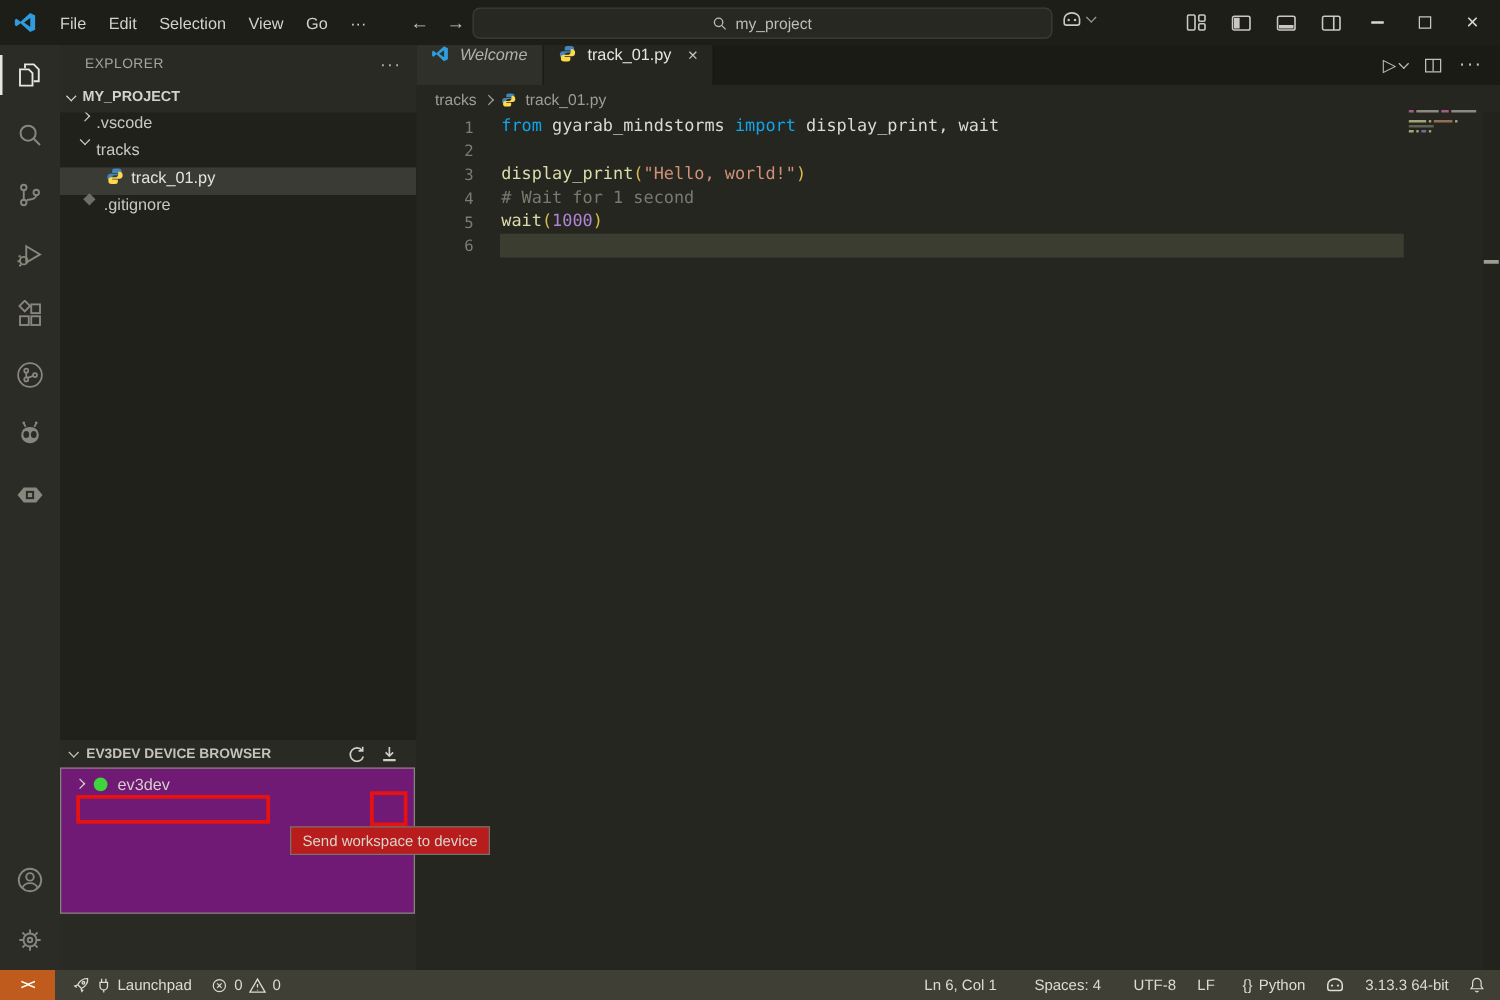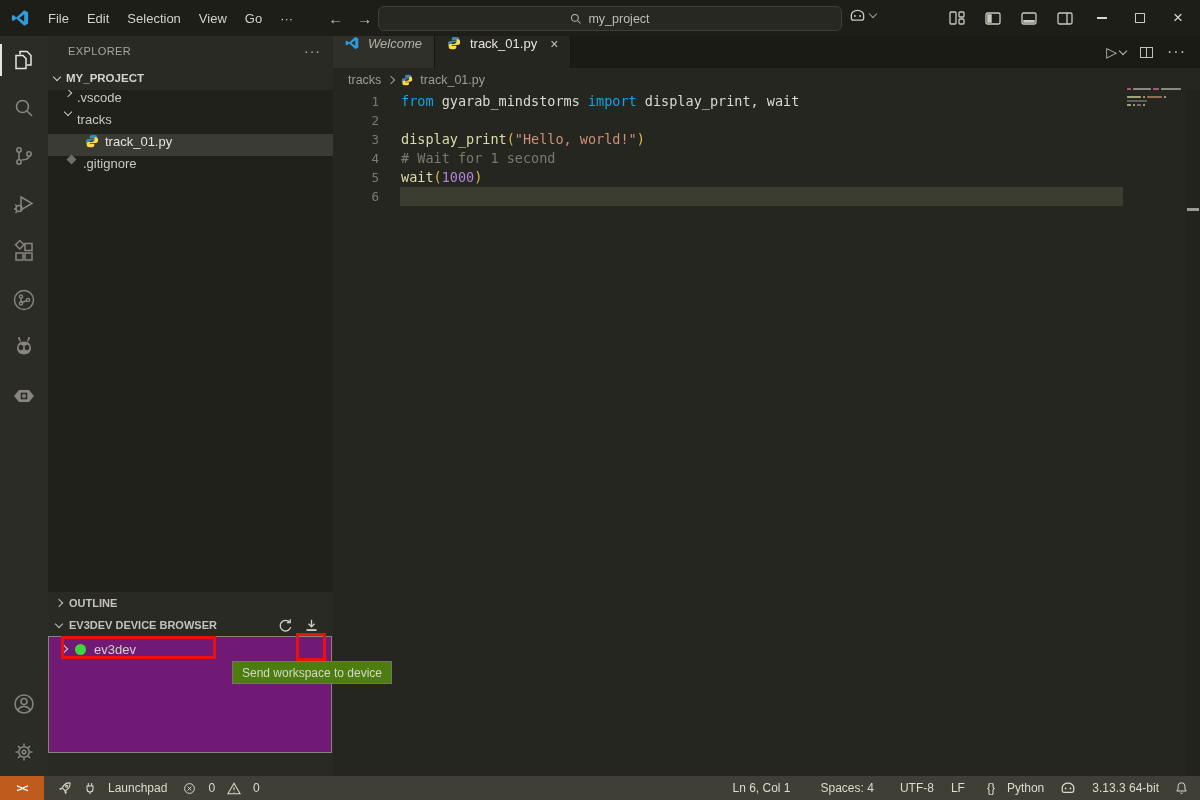--- a/index.html
+++ b/index.html
@@ -48,21 +48,21 @@
   .diamond{width:7px;height:7px;background:#6e6e64;transform:rotate(45deg);flex:none;margin:0 2px}
   .section-row{height:22px;display:flex;align-items:center;padding-left:8px;gap:7px;font-size:11px;
                font-weight:bold;color:#c3c3b9}
   .sec-actions{margin-left:auto;display:flex;align-items:center;gap:12px;padding-right:14px;color:#cfcfc5}
   .device-tree{position:relative;margin:0 1px 0 0;height:117px;background:#701a75;
                border:1px solid #85857a;box-sizing:border-box}
   .dev-row{height:24px;display:flex;align-items:center;gap:8px;padding-left:12px;font-size:13px;color:#d2d2c8}
   .green-dot{width:11px;height:11px;border-radius:50%;flex:none}
   
   .redbox{position:absolute;border:3px solid #e81111;box-sizing:border-box;z-index:8;pointer-events:none}
-  .tooltip{position:absolute;left:232px;top:661px;width:160px;height:23px;background:#4d7c0f;
+  .tooltip{position:absolute;left:232px;top:661px;width:160px;height:23px;background:#b91c1c;
            border:1px solid #73736a;box-sizing:border-box;display:flex;align-items:center;
            justify-content:center;font-size:12px;color:#d6d6cc;z-index:9}
   
   .editor{position:absolute;left:333px;top:36px;width:867px;height:740px;background:#262621}
   .tabstrip{height:32px;background:#1b1b16;display:flex;align-items:stretch}
   .tab{display:flex;align-items:flex-start;gap:9px;padding:0 12px;font-size:13px;border-right:1px solid #16160f}
   .tab.welcome{background:#30302a;color:#b1b1a7;font-style:italic}
   .tab.active{background:#262621;color:#e6e6dc}
   .tab .close{font-size:14px;color:#c4c4ba;margin-left:4px}
   .ed-actions{margin-left:auto;display:flex;align-items:center;gap:14px;padding-right:14px;color:#c1c1b7}
@@ -81,21 +81,21 @@
   .minimap{position:absolute;left:794px;top:52px;width:62px}
   .mm-row{height:2px;margin-bottom:2px;display:flex;gap:2px}
   .mm-seg{height:2px;border-radius:.5px}
   .ruler{position:absolute;right:0;top:54px;bottom:0;width:14px;background:#23231e}
   .ruler .marker{position:absolute;left:1px;right:1px;top:118px;height:3px;background:#9c9c90}
   
   .statusbar{position:absolute;left:0;bottom:0;width:1200px;height:24px;background:#3f3f35;
              display:flex;align-items:center;font-size:12px;color:#dcdcd2;z-index:6}
   .remote-chip{width:44px;height:24px;background:#bf5b1d;color:#fff;display:flex;align-items:center;
                justify-content:center;font-size:11px;font-weight:bold;letter-spacing:-1px}
-  .sb-item{display:flex;align-items:center;gap:12px;padding:0 8px;height:24px}
+  .sb-item{display:flex;align-items:center;gap:5px;padding:0 8px;height:24px}
   .sb-right{margin-left:auto;display:flex;align-items:center}
 </style>
 </head>
 <body>
 
 <div id="app">
 
   <div class="titlebar">
     <span class="tb-logo">
       <svg width="18" height="18" viewBox="0 0 24 24">
@@ -265,24 +265,20 @@
             <path fill="#ffd94a" d="M8 15c2.2 0 2.6-1 2.6-2.2V11H5.4v-.8h6.9c1.6 0 2.7-1.1 2.7-3.2S13.9 3.8 12.3 3.8H11v2.3C11 7.7 9.7 9 8.1 9H4.2C3 9 2 9.9 2 11.1v1.7C2 14 2.8 15 5 15z"></path>
           </svg>
         <span>track_01.py</span>
       </div>
       <div class="trow" style="padding-left:18px">
         <span class="diamond"></span>
         <span>.gitignore</span>
       </div>
     </div>
     <div class="section-row">
-      <span class="chv r"></span>
-      <span>OUTLINE</span>
-    </div>
-    <div class="section-row">
       <span class="chv d" style="margin-top:-3px"></span>
       <span>EV3DEV DEVICE BROWSER</span>
       <span class="sec-actions">
         <svg width="15" height="15" viewBox="0 0 18 18" fill="none" stroke="#cfcfc5" stroke-width="1.6">
             <path d="M15.3 5.2A6.4 6.4 0 1 0 16.4 11"></path>
             <path d="M15.8 1.6v4h-4"></path>
           </svg>
         <svg width="15" height="15" viewBox="0 0 18 18" fill="none" stroke="#cfcfc5" stroke-width="1.6">
             <path d="M9 2v8.2M5.4 7L9 10.6 12.6 7"></path>
             <path d="M3 14.5h12" stroke-width="2.2"></path>

